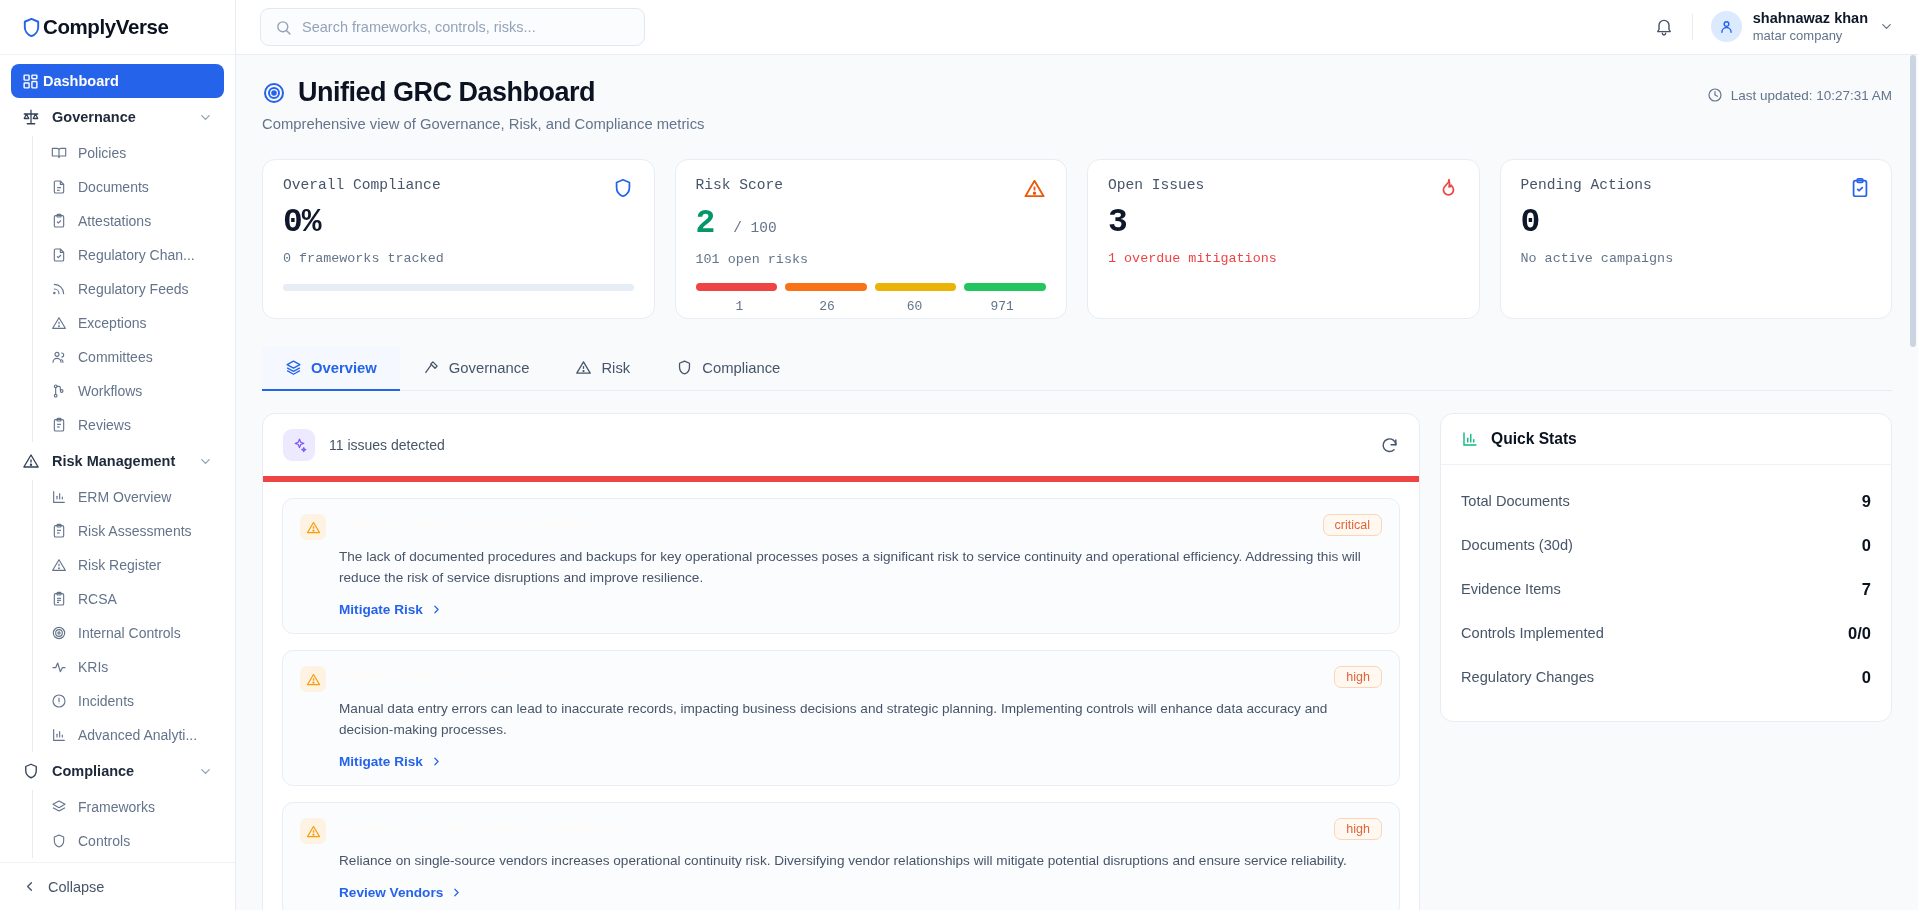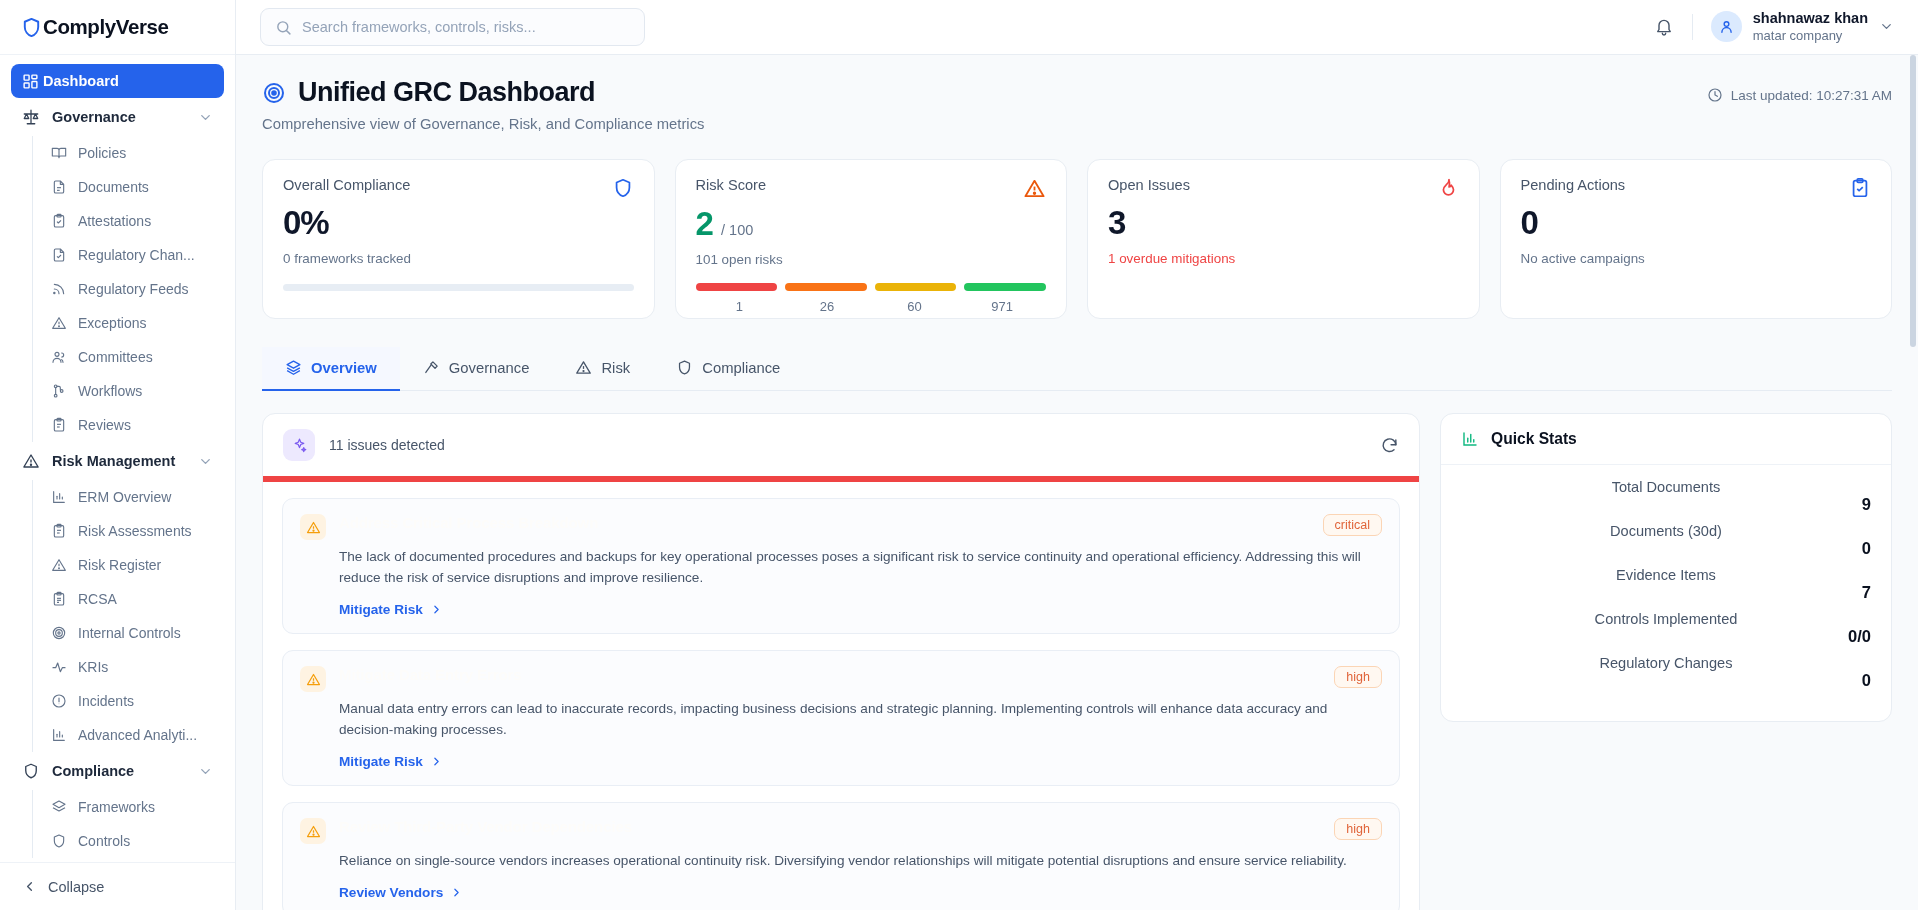--- a/index.html
+++ b/index.html
@@ -94,21 +94,21 @@
   .page-head { display: flex; align-items: flex-start; }
   .page-title { display: flex; align-items: center; gap: 12px; }
   .page-title h1 { font-size: 27px; font-weight: 700; letter-spacing: -0.5px; color: #0b1220; }
   .page-sub { margin-top: 8px; font-size: 14.8px; color: #64748b; }
   .last-updated {
     margin-left: auto; display: flex; align-items: center; gap: 8px;
     font-size: 13.5px; color: #64748b; padding-top: 10px;
   }
 
   
-  .kpis { display: flex; gap: 20px; margin-top: 27px; }
+  .kpis { display: flex; gap: 20px; margin-top: 27px; font-family: Liberation Mono, monospace; }
   .kpi {
     flex: 1 1 0; height: 160px; background: #fff;
     border: 1px solid #e8edf3; border-radius: 13px;
     padding: 17px 20px;
   }
   .kpi-head { display: flex; align-items: flex-start; }
   .kpi-label { font-size: 14.6px; color: #475569; font-weight: 400; }
   .kpi-icon { margin-left: auto; }
   .kpi-value { font-size: 33px; font-weight: 700; letter-spacing: -1px; margin-top: 6px; line-height: 1.1; }
   .kpi-value.green { color: #059669; }
@@ -174,21 +174,21 @@
   .quickstats {
     flex: 0 0 452px; align-self: flex-start;
     background: #fff; border: 1px solid #e8edf3; border-radius: 13px;
   }
   .qs-head {
     display: flex; align-items: center; gap: 12px;
     padding: 16px 20px; border-bottom: 1px solid #eef2f7;
   }
   .qs-title { font-size: 15.6px; font-weight: 700; color: #0b1220; }
   .qs-body { padding: 14px 20px 22px 20px; }
-  .qs-row { display: flex; align-items: center; height: 44px; flex-direction: column; }
+  .qs-row { display: flex; align-items: center; height: 44px; }
   .qs-key { font-size: 14.6px; color: #475569; }
   .qs-val { margin-left: auto; font-size: 16.5px; font-weight: 700; color: #0b1220; }
 
   
   .page-scrollbar {
     position: absolute; top: 0; right: 2px; width: 6px; height: 292px;
     border-radius: 4px; background: #cbd5e1;
   }
 </style>
 </head>

